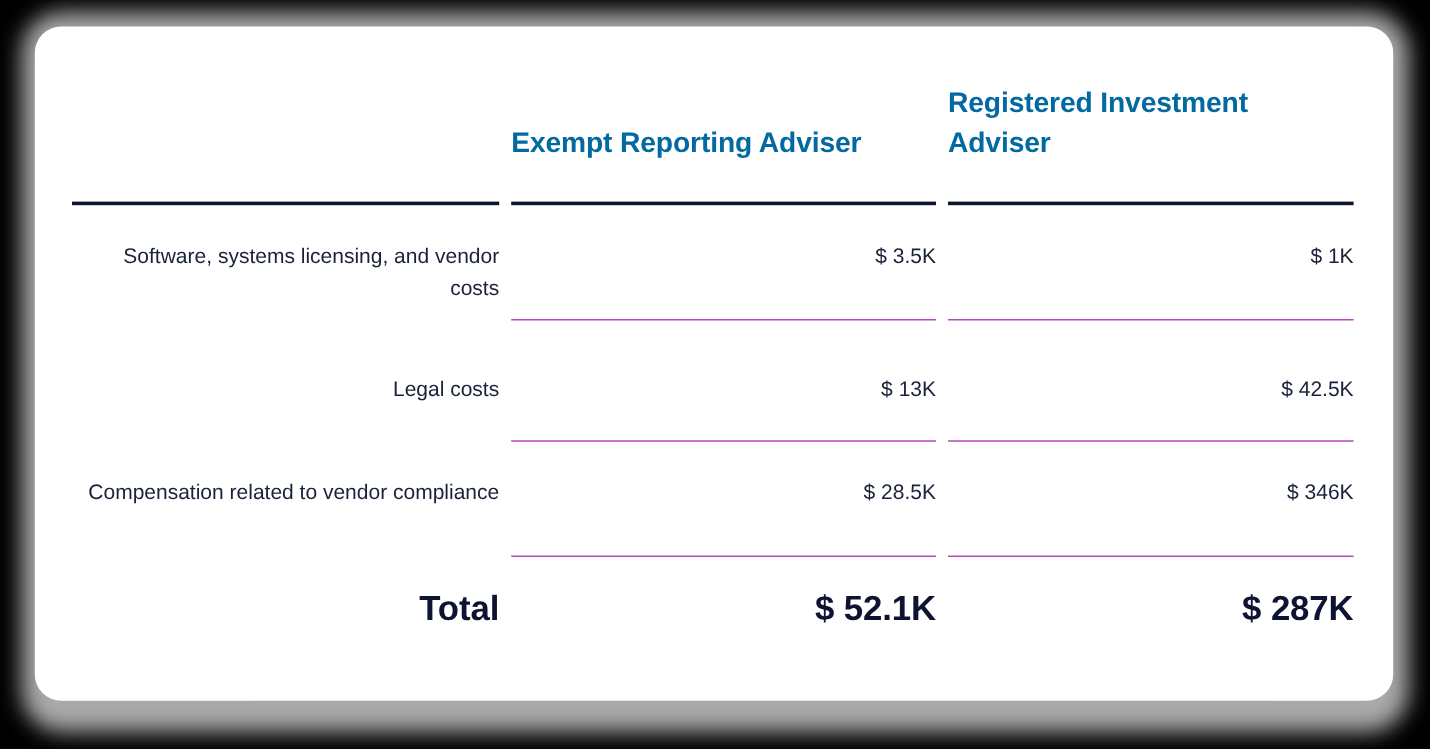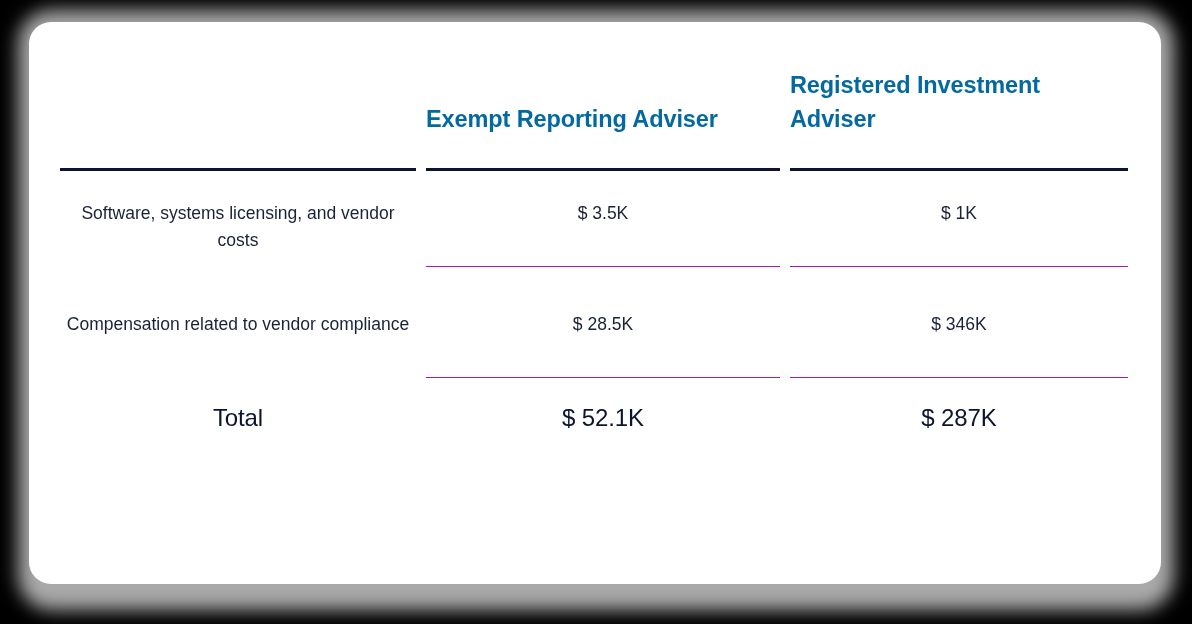--- a/index.html
+++ b/index.html
@@ -88,41 +88,41 @@
     border-bottom: 3px solid #0c1430;
   }
   th.gapcol .hd-inner {
     border-bottom: none;
   }
 
   
   tbody td {
     padding: 0;
     vertical-align: top;
-    text-align: center;
+    text-align: right;
   }
   .cell {
     font-size: 17.5px;
     color: #1a2239;
     line-height: 1.52;
     padding-top: 29px;
     padding-bottom: 29px;
     box-sizing: border-box;
   }
   tr.r-tall .cell { min-height: 96px; }
   tr.r-short .cell { min-height: 68px; }
 
   tr.sep td.sepline .cell {
     border-bottom: 1px solid #a21caf;
   }
 
   
   tr.total-row .cell {
-    font-size: 24px;
-    font-weight: normal;
+    font-size: 29px;
+    font-weight: bold;
     color: #0d1330;
     padding-top: 22px;
     padding-bottom: 24px;
     min-height: 0;
     letter-spacing: -0.1px;
   }
 </style>
 </head>
 <body>
 
@@ -175,20 +175,37 @@
               <div class="cell">$ 3.5K</div>
             </td>
             <td>
                 <div class="cell"></div>
               </td>
             <td class="sepline">
               <div class="cell">$ 1K</div>
             </td>
           </tr>
 
+          <tr class="r-short sep">
+            <td>
+              <div class="cell">Legal costs</div>
+            </td>
+            <td>
+                <div class="cell"></div>
+              </td>
+            <td class="sepline">
+              <div class="cell">$ 13K</div>
+            </td>
+            <td>
+                <div class="cell"></div>
+              </td>
+            <td class="sepline">
+              <div class="cell">$ 42.5K</div>
+            </td>
+          </tr>
 
           <tr class="r-tall sep">
             <td>
               <div class="cell">Compensation related to vendor compliance</div>
             </td>
             <td>
                 <div class="cell"></div>
               </td>
             <td class="sepline">
               <div class="cell">$ 28.5K</div>

